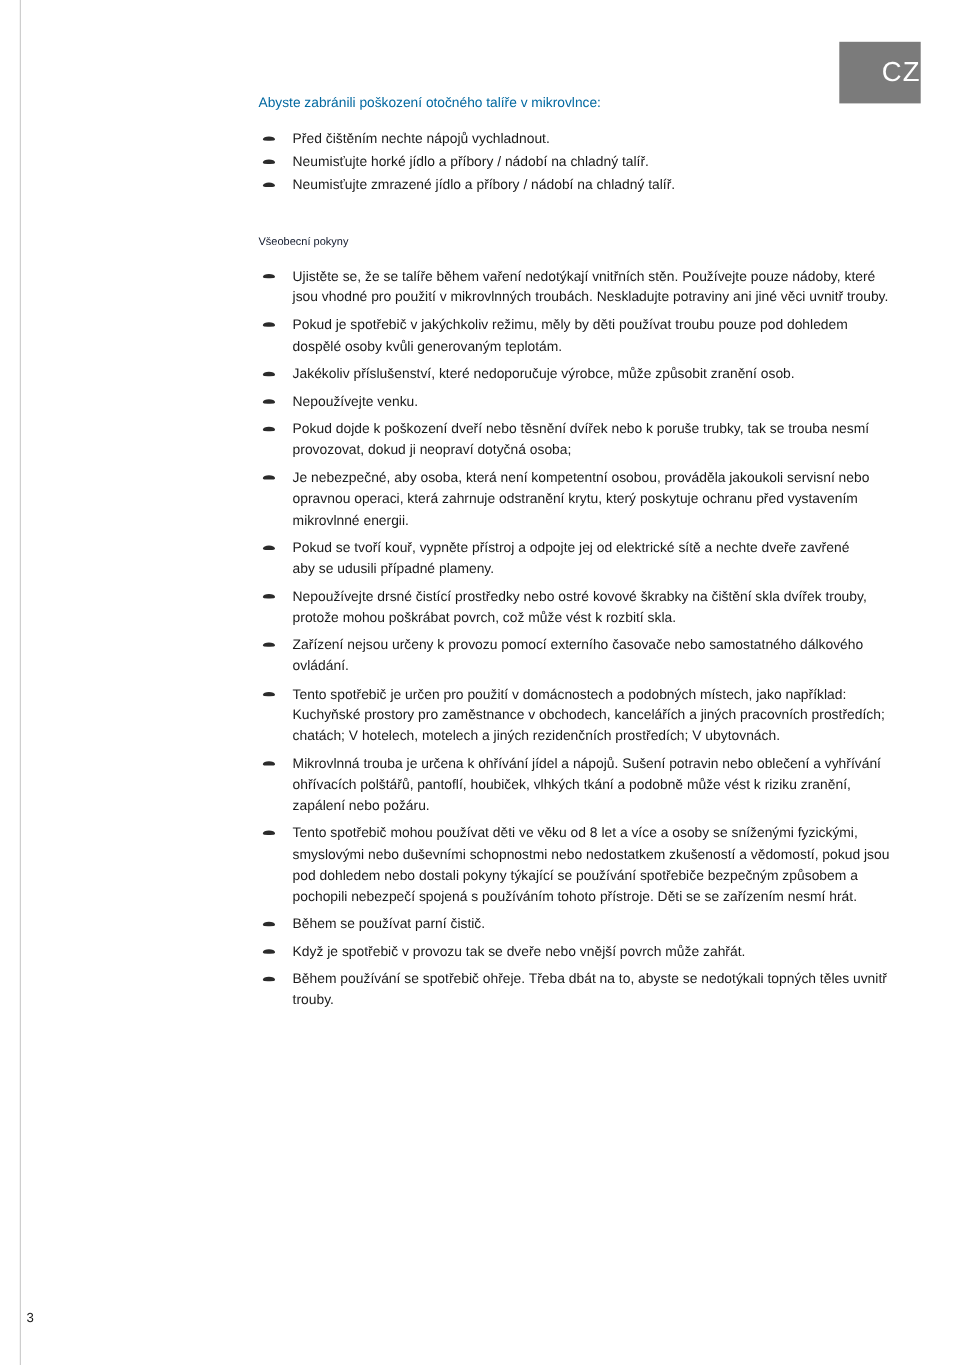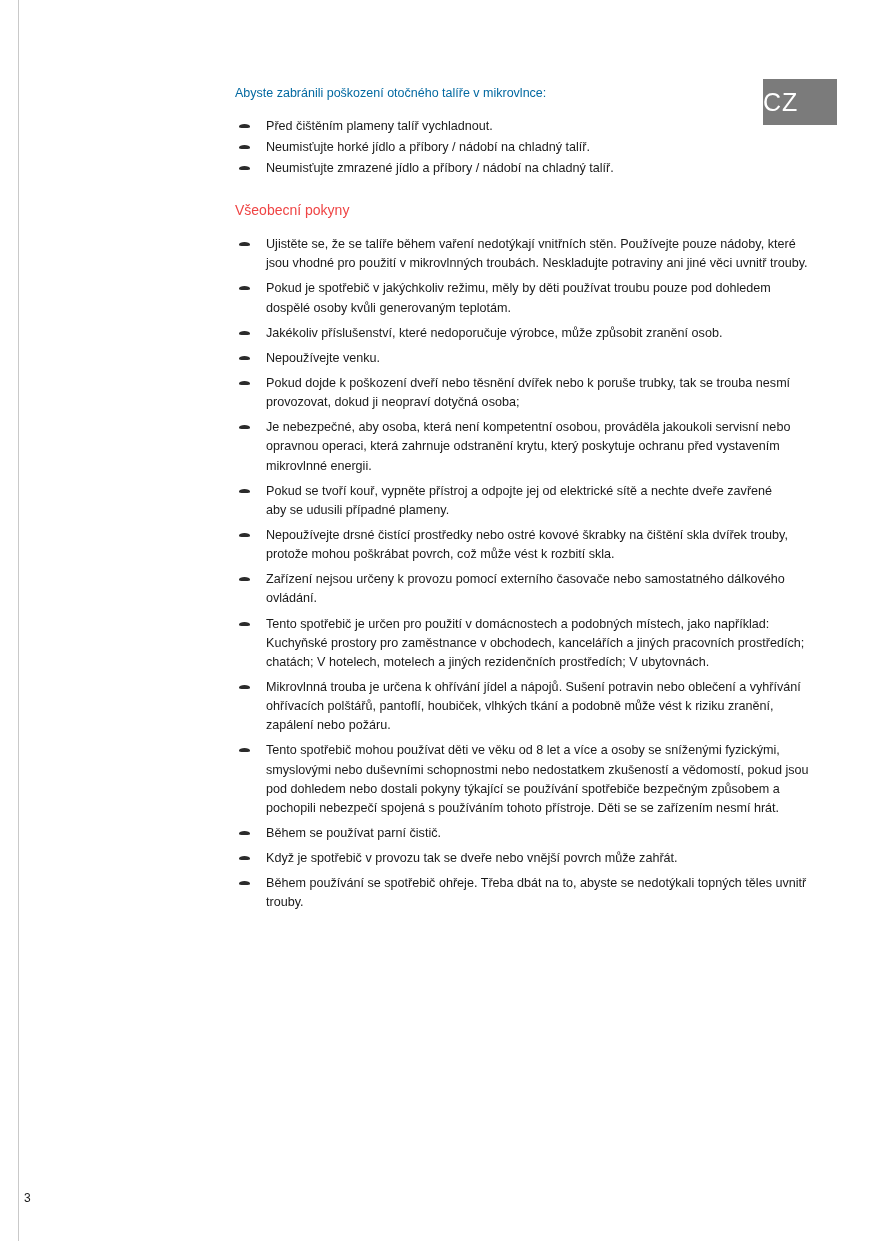--- a/index.html
+++ b/index.html
@@ -29,30 +29,29 @@
     width: 1px;
     height: 1241px;
     background: #c9c9c9;
   }
   
   .lang-tab {
     position: absolute;
     right: 38px;
     top: 38px;
     width: 74px;
-    height: 46px;
+    height: 56px;
     background: #7b7b7b;
     color: #ffffff;
     display: flex;
     align-items: center;
-    justify-content: flex-start;
+    justify-content: flex-end;
     font-size: 25px;
     letter-spacing: 1px;
     font-family: "Liberation Sans", sans-serif;
-    margin-top: 41px;
   }
   .content {
     position: absolute;
     left: 235px;
     top: 84px;
     width: 575px;
   }
   .intro {
     font-size: 12.5px;
     line-height: 1.5;
@@ -75,24 +74,24 @@
   ul.bullets li .dash {
     position: absolute;
     left: 4px;
     top: 7px;
     width: 11px;
     height: 4px;
     background: #2b2b2b;
     border-radius: 55% 55% 45% 45% / 70% 70% 30% 30%;
   }
   .section-heading {
-    font-size: 14px;
+    font-size: 10px;
     line-height: 1.5;
-    margin: 22px 0 14px 0;
-    color: #ef4444;
+    margin: 35px 0 14px 0;
+    color: #0f172a;
   }
   ul.bullets.spaced li {
     margin-bottom: 6px;
   }
   .page-number {
     position: absolute;
     left: 24px;
     bottom: 36px;
     font-size: 12px;
     color: #1a1a1a;
@@ -109,21 +108,21 @@
     <span>CZ</span>
   </div>
 
   <div class="content">
 
     <p class="intro">Abyste zabránili poškození otočného talíře v mikrovlnce:</p>
 
     <ul class="bullets">
       <li>
         <span class="dash"></span>
-        <span>Před čištěním plameny talíř vychladnout.</span>
+        <span>Před čištěním nechte nápojů vychladnout.</span>
       </li>
       <li>
         <span class="dash"></span>
         <span>Neumisťujte horké jídlo a příbory / nádobí na chladný talíř.</span>
       </li>
       <li>
         <span class="dash"></span>
         <span>Neumisťujte zmrazené jídlo a příbory / nádobí na chladný talíř.</span>
       </li>
     </ul>

